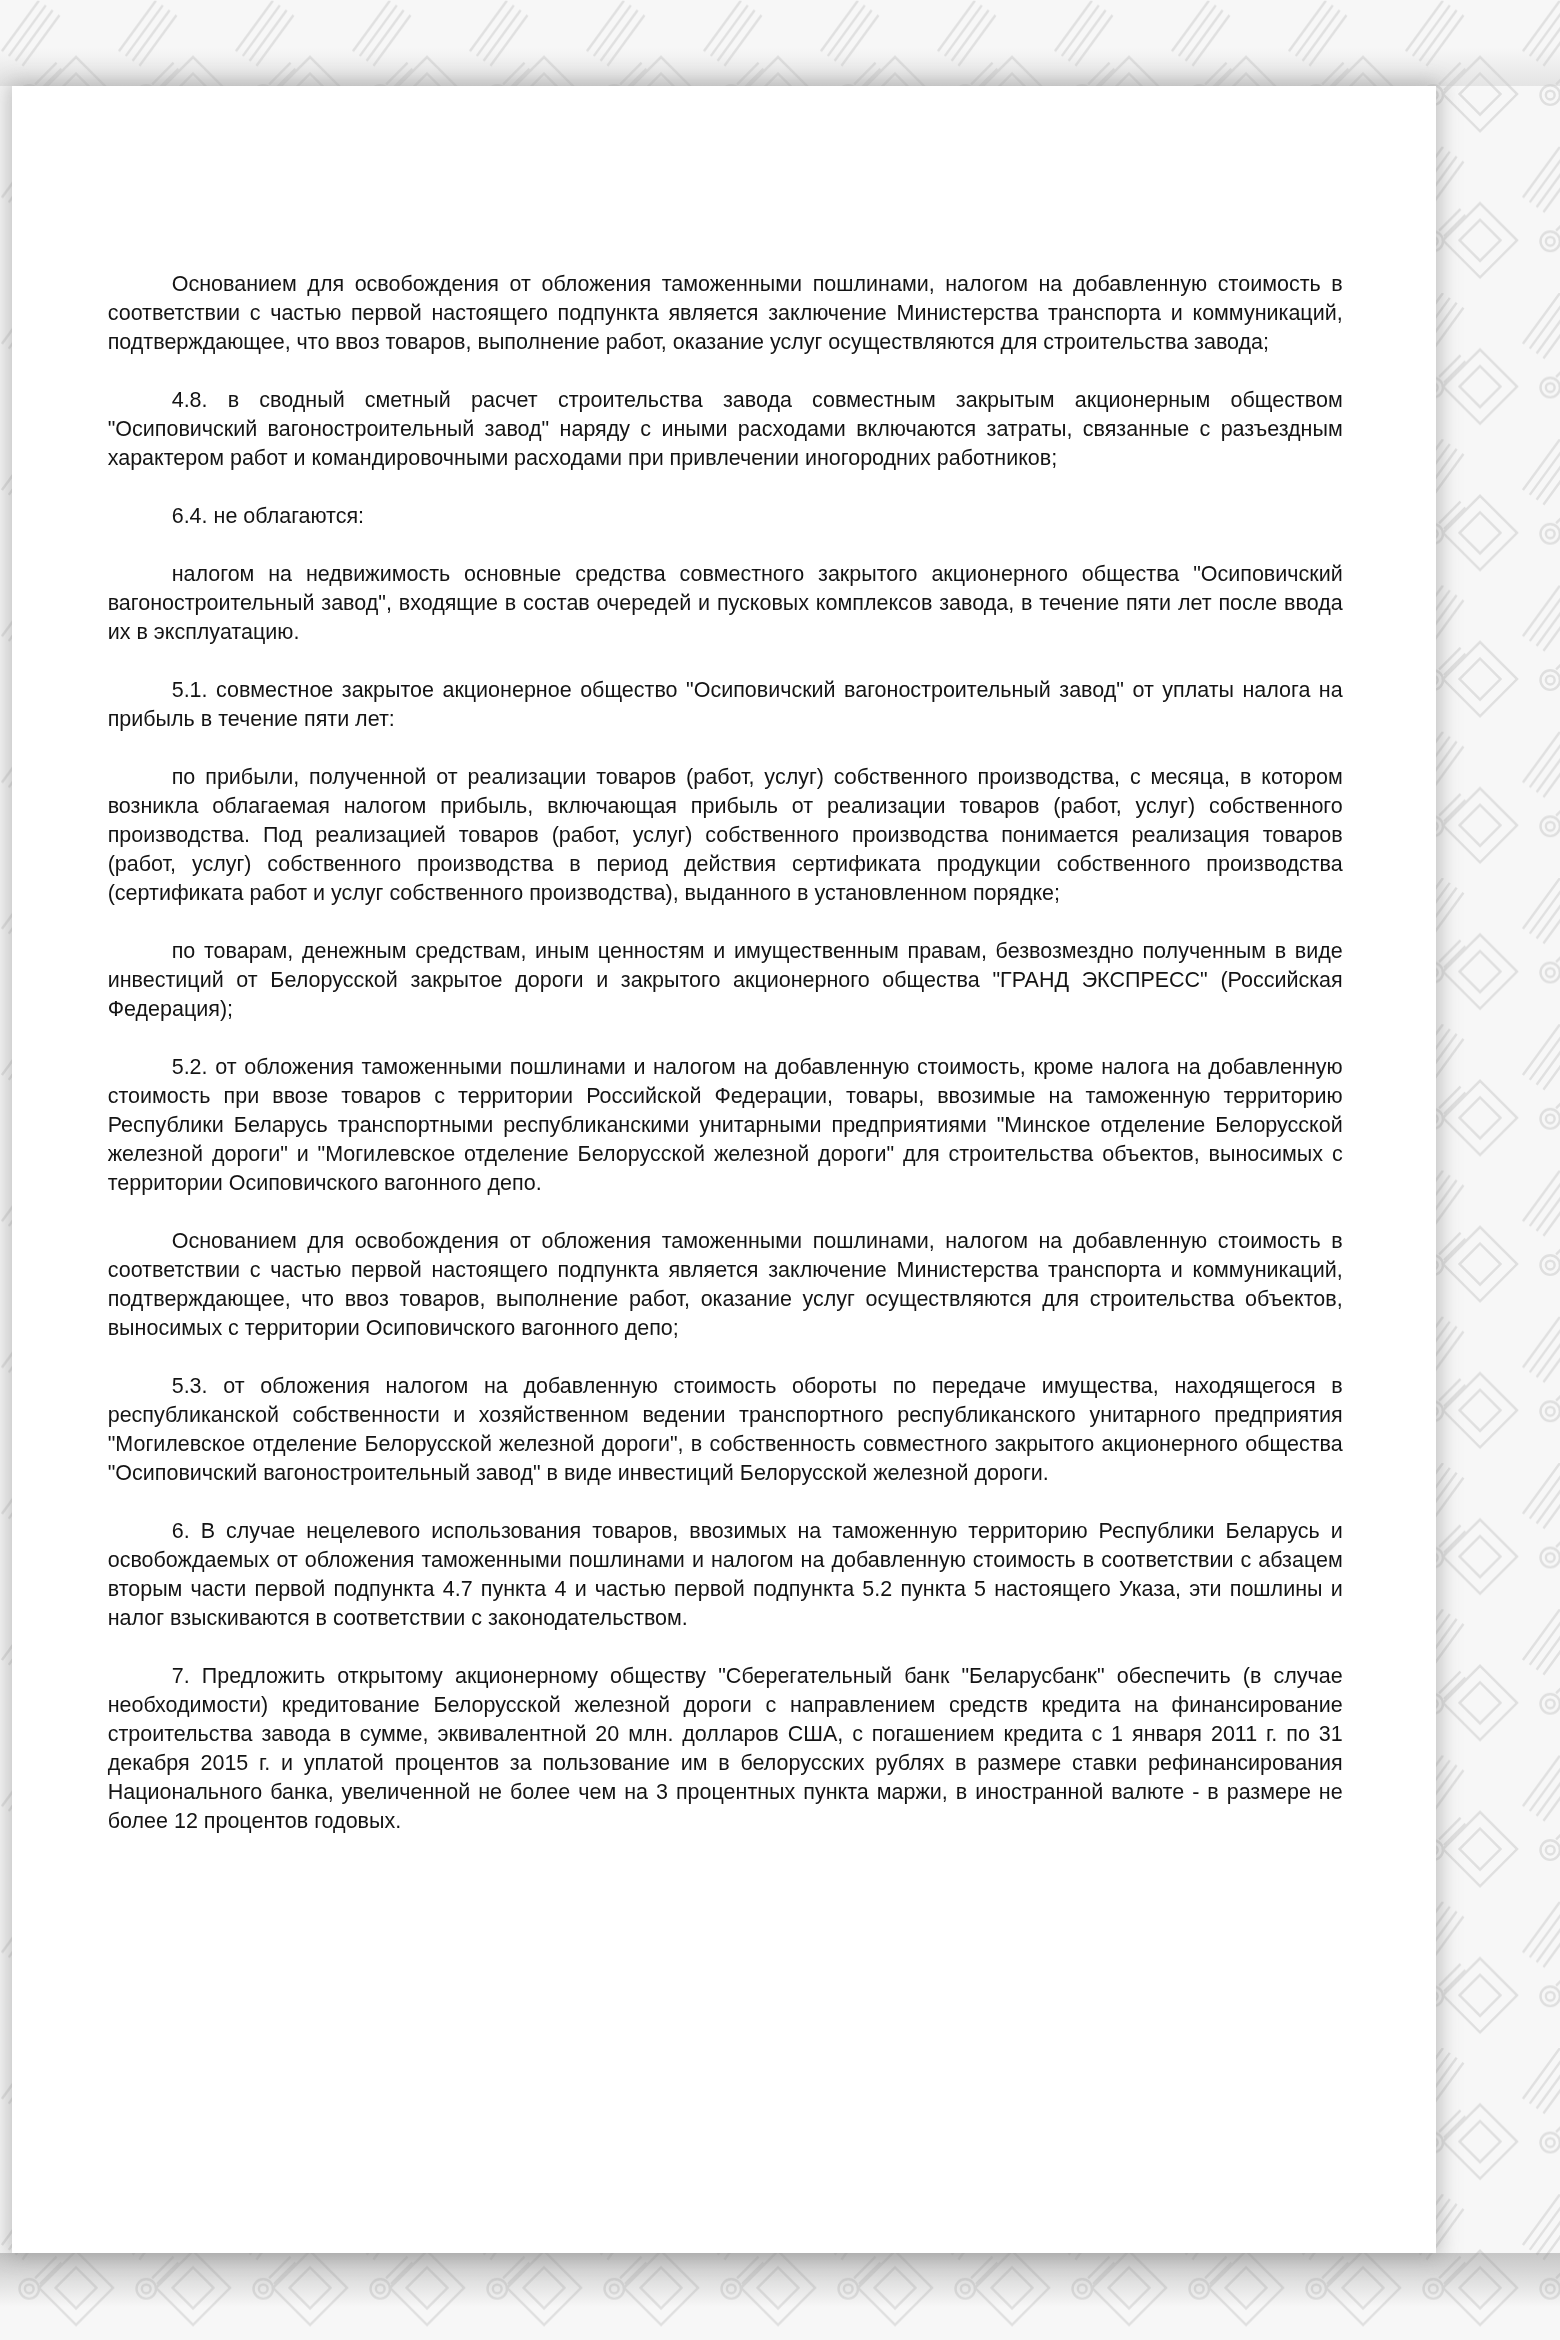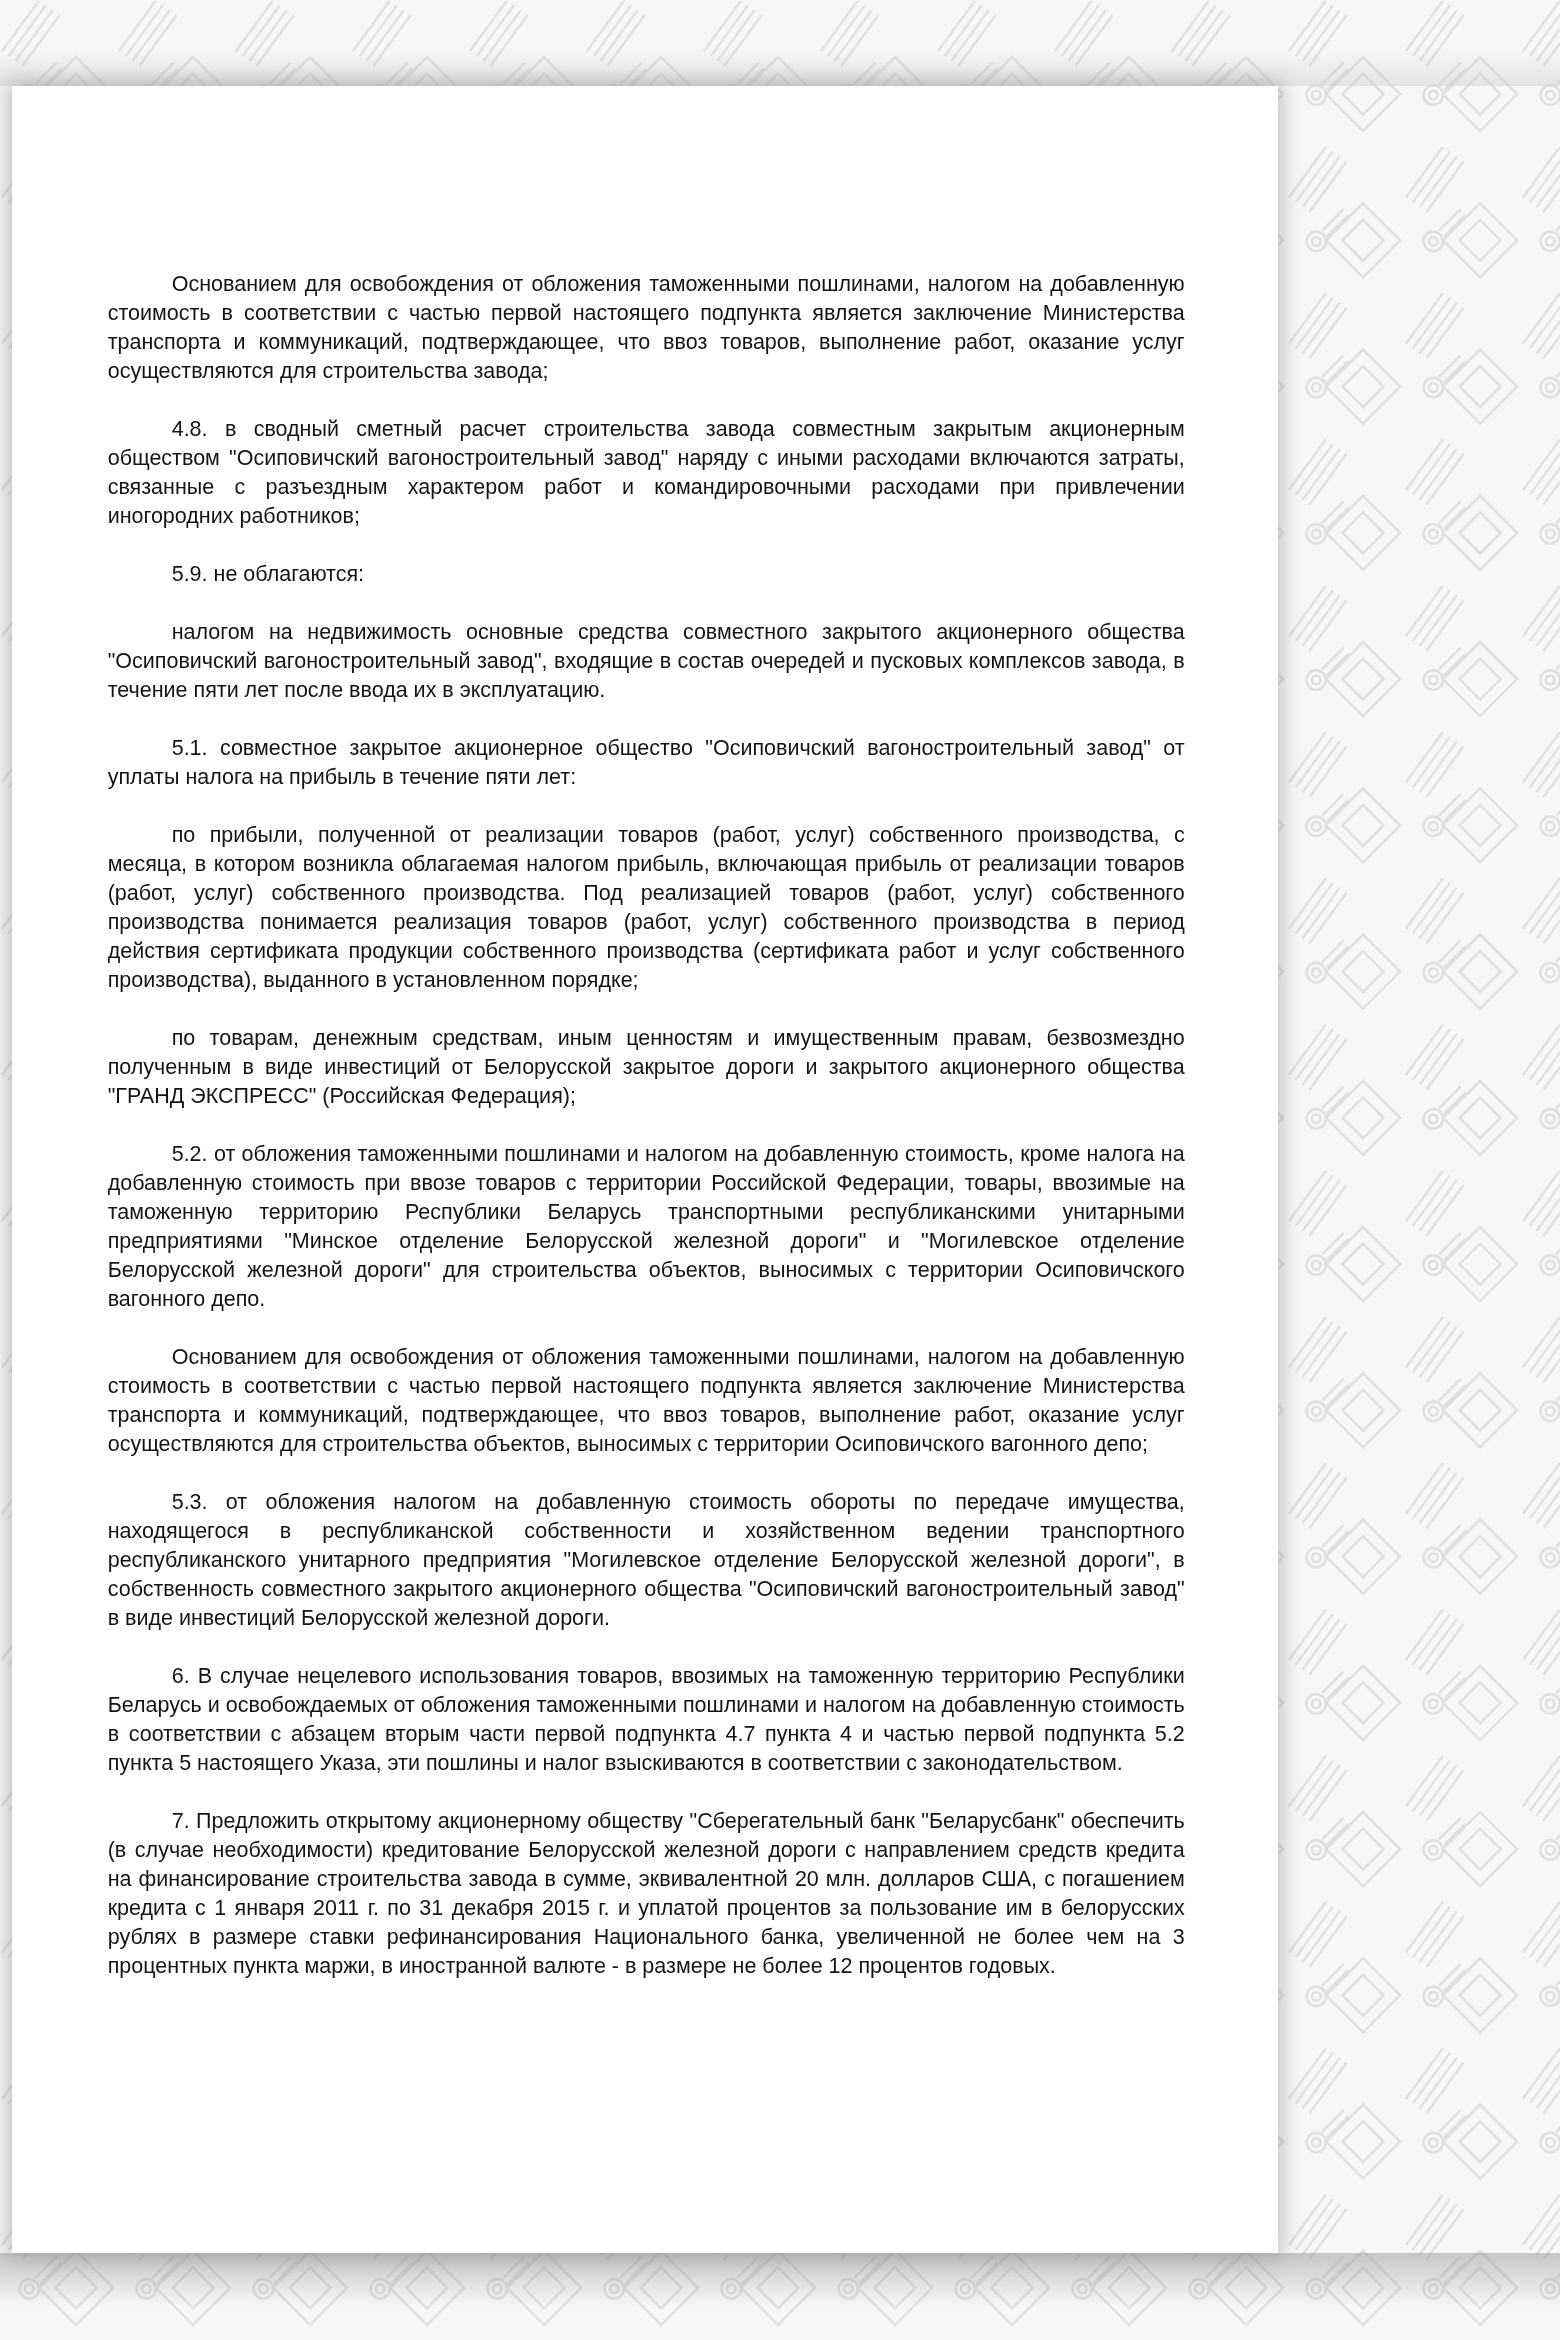--- a/index.html
+++ b/index.html
@@ -33,21 +33,21 @@
     left: 0;
     top: 2253px;
     width: 1560px;
     height: 54px;
     background: linear-gradient(to bottom, rgba(150,150,150,0.5), rgba(247,247,247,0));
   }
   .sheet {
     position: absolute;
     left: 11.7px;
     top: 86px;
-    width: 1266px;
+    width: 1424px;
     height: 2167px;
     background: #ffffff;
     box-shadow: 0 0 19.5px 3.9px rgba(125,125,125,0.45);
   }
   .content {
     position: absolute;
     left: 96px;
     right: 93px;
     top: 184px;
   }
@@ -87,21 +87,21 @@
   <rect x="0" y="0" width="1600" height="2400" fill="url(#orn)"></rect>
 </svg>
 
 <div class="shadow-top"></div>
 <div class="shadow-bottom"></div>
 
 <div class="sheet">
   <div class="content">
     <p>Основанием для освобождения от обложения таможенными пошлинами, налогом на добавленную стоимость в соответствии с частью первой настоящего подпункта является заключение Министерства транспорта и коммуникаций, подтверждающее, что ввоз товаров, выполнение работ, оказание услуг осуществляются для строительства завода;</p>
     <p>4.8. в сводный сметный расчет строительства завода совместным закрытым акционерным обществом "Осиповичский вагоностроительный завод" наряду с иными расходами включаются затраты, связанные с разъездным характером работ и командировочными расходами при привлечении иногородних работников;</p>
-    <p>5.9. не облагаются:</p>
+    <p>6.4. не облагаются:</p>
     <p>налогом на недвижимость основные средства совместного закрытого акционерного общества "Осиповичский вагоностроительный завод", входящие в состав очередей и пусковых комплексов завода, в течение пяти лет после ввода их в эксплуатацию.</p>
     <p>5.1. совместное закрытое акционерное общество "Осиповичский вагоностроительный завод" от уплаты налога на прибыль в течение пяти лет:</p>
     <p>по прибыли, полученной от реализации товаров (работ, услуг) собственного производства, с месяца, в котором возникла облагаемая налогом прибыль, включающая прибыль от реализации товаров (работ, услуг) собственного производства. Под реализацией товаров (работ, услуг) собственного производства понимается реализация товаров (работ, услуг) собственного производства в период действия сертификата продукции собственного производства (сертификата работ и услуг собственного производства), выданного в установленном порядке;</p>
     <p>по товарам, денежным средствам, иным ценностям и имущественным правам, безвозмездно полученным в виде инвестиций от Белорусской закрытое дороги и закрытого акционерного общества "ГРАНД ЭКСПРЕСС" (Российская Федерация);</p>
     <p>5.2. от обложения таможенными пошлинами и налогом на добавленную стоимость, кроме налога на добавленную стоимость при ввозе товаров с территории Российской Федерации, товары, ввозимые на таможенную территорию Республики Беларусь транспортными республиканскими унитарными предприятиями "Минское отделение Белорусской железной дороги" и "Могилевское отделение Белорусской железной дороги" для строительства объектов, выносимых с территории Осиповичского вагонного депо.</p>
     <p>Основанием для освобождения от обложения таможенными пошлинами, налогом на добавленную стоимость в соответствии с частью первой настоящего подпункта является заключение Министерства транспорта и коммуникаций, подтверждающее, что ввоз товаров, выполнение работ, оказание услуг осуществляются для строительства объектов, выносимых с территории Осиповичского вагонного депо;</p>
     <p>5.3. от обложения налогом на добавленную стоимость обороты по передаче имущества, находящегося в республиканской собственности и хозяйственном ведении транспортного республиканского унитарного предприятия "Могилевское отделение Белорусской железной дороги", в собственность совместного закрытого акционерного общества "Осиповичский вагоностроительный завод" в виде инвестиций Белорусской железной дороги.</p>
     <p>6. В случае нецелевого использования товаров, ввозимых на таможенную территорию Республики Беларусь и освобождаемых от обложения таможенными пошлинами и налогом на добавленную стоимость в соответствии с абзацем вторым части первой подпункта 4.7 пункта 4 и частью первой подпункта 5.2 пункта 5 настоящего Указа, эти пошлины и налог взыскиваются в соответствии с законодательством.</p>
     <p>7. Предложить открытому акционерному обществу "Сберегательный банк "Беларусбанк" обеспечить (в случае необходимости) кредитование Белорусской железной дороги с направлением средств кредита на финансирование строительства завода в сумме, эквивалентной 20 млн. долларов США, с погашением кредита с 1 января 2011 г. по 31 декабря 2015 г. и уплатой процентов за пользование им в белорусских рублях в размере ставки рефинансирования Национального банка, увеличенной не более чем на 3 процентных пункта маржи, в иностранной валюте - в размере не более 12 процентов годовых.</p>
   </div>

